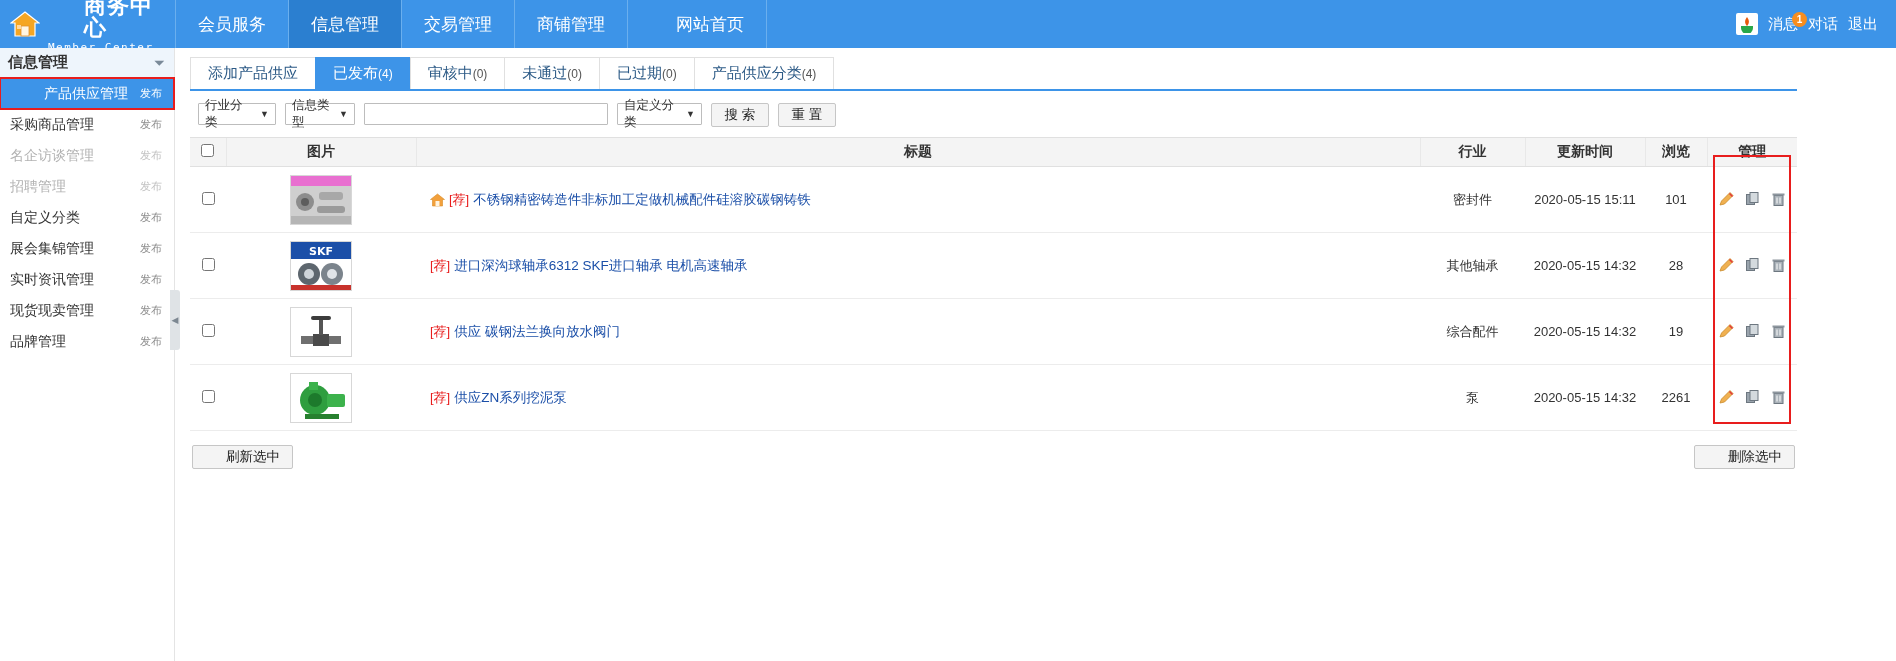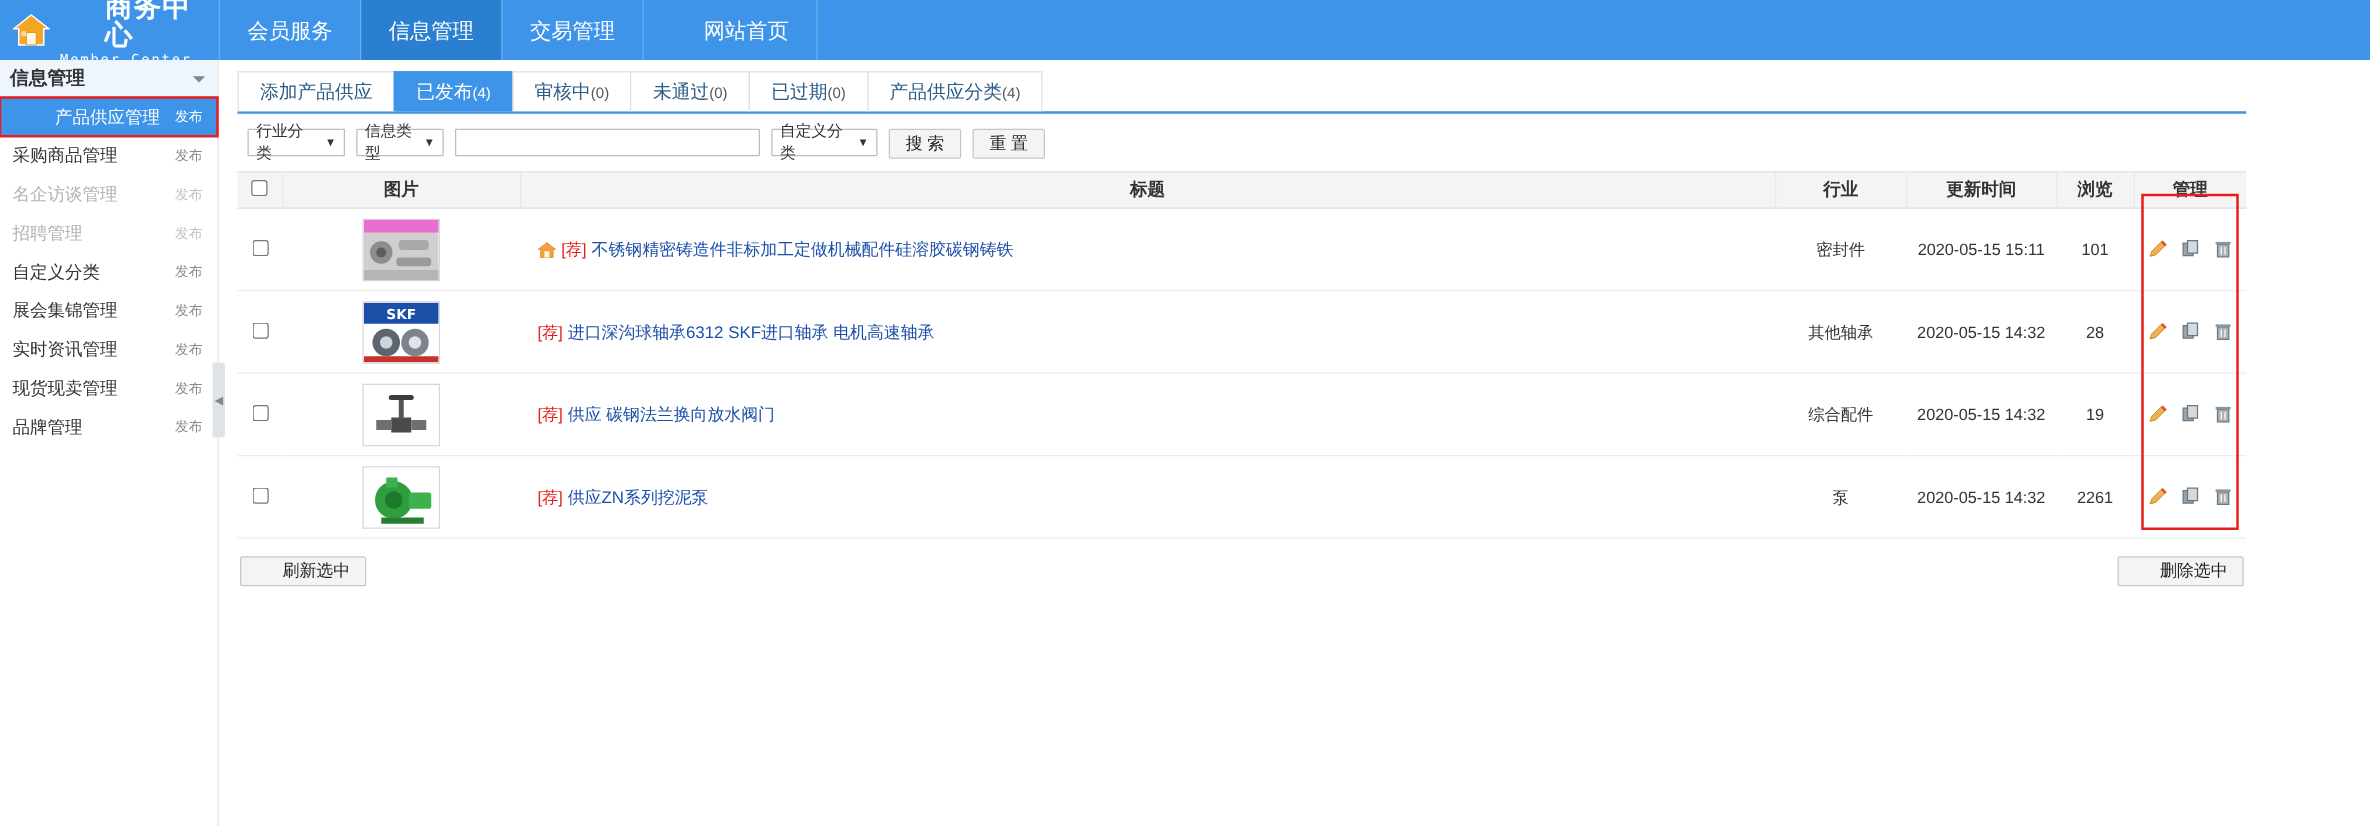--- a/index.html
+++ b/index.html
@@ -189,23 +189,39 @@
     <span class="brand-text">
       <span class="brand-cn">商务中心</span>
       <span class="brand-en">Member Center</span>
     </span>
   </div>
 
   <div class="nav">
     <div class="nav-item">会员服务</div>
     <div class="nav-item active">信息管理</div>
     <div class="nav-item">交易管理</div>
+    <div class="nav-item">商铺管理</div>
     <div class="nav-item">网站首页</div>
   </div>
 
+  <div class="header-right">
+    <span class="msg-icon">
+      <svg width="18" height="18" viewBox="0 0 18 18">
+        <circle cx="9" cy="9" r="8" fill="#fff"></circle>
+        <path d="M9 2 C6 6 7 9 9 11 C11 9 12 6 9 2Z" fill="#e8590c"></path>
+        <path d="M3 11 h12 v2 a6 6 0 0 1 -12 0 z" fill="#2aa84a"></path>
+      </svg>
+    </span>
+    <span class="msg-wrap">
+      <span>消息</span>
+      <span class="msg-badge">1</span>
+    </span>
+    <span class="header-link">对话</span>
+    <span class="header-link">退出</span>
+  </div>
 </div>
 
 <div class="sidebar">
   <div class="sidebar-title">
     <span>信息管理</span>
     <span class="chev">⏷</span>
   </div>
 
   <div class="side-item active highlight">
     <span>产品供应管理</span>

